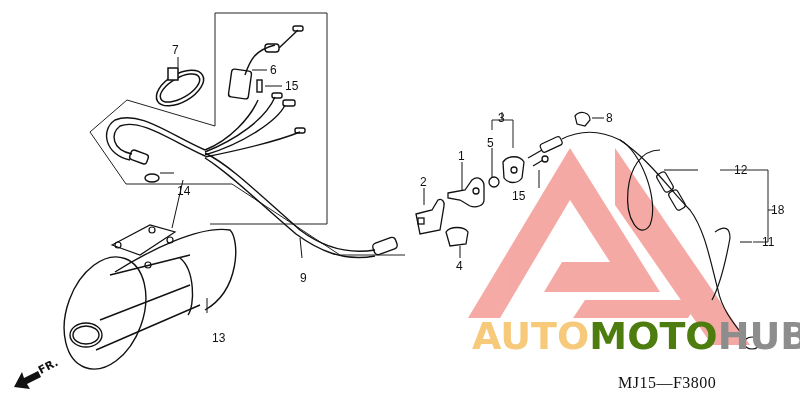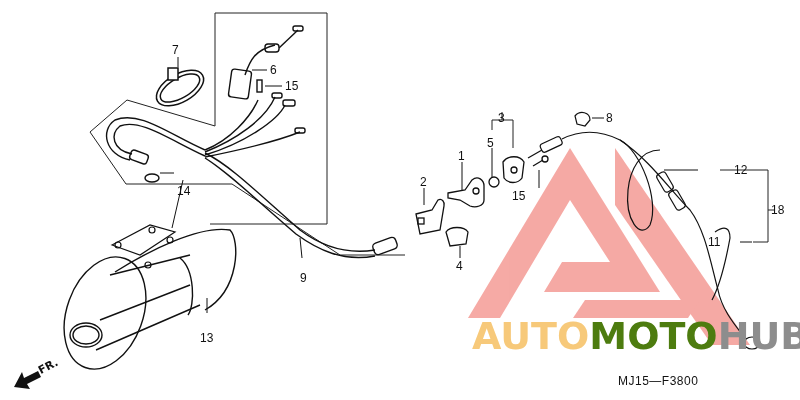--- a/index.html
+++ b/index.html
@@ -1,19 +1,19 @@
 <!DOCTYPE html>
 <html><head>
 <meta charset="utf-8">
 <style>
   html,body{margin:0;padding:0;background:#ffffff;}
   body{width:800px;height:400px;position:relative;overflow:hidden;font-family:"Liberation Sans",sans-serif;}
   #canvas{position:absolute;left:0;top:0;width:800px;height:400px;}
   .lbl{position:absolute;font-family:"Liberation Sans",sans-serif;font-size:12px;color:#111;line-height:12px;}
-  .code{position:absolute;font-family:Liberation Sans, sans-serif;font-size:12px;color:#111;letter-spacing:0.5px;}
+  .code{position:absolute;font-family:Liberation Serif, serif;font-size:16px;color:#111;letter-spacing:0.5px;}
   .wm-text{position:absolute;left:472px;top:316px;font-family:"DejaVu Sans",sans-serif;font-weight:bold;font-size:38px;letter-spacing:0px;line-height:40px;white-space:nowrap;}
   .wm-a{color:#f7c97a;}
   .wm-b{color:#4d7c0f;}
   .wm-c{color:#8d8d8d;}
   .fr{position:absolute;left:38px;top:360px;font-family:"DejaVu Sans",sans-serif;font-weight:bold;font-size:11px;transform:rotate(-28deg);color:#111;}
 </style>
 </head>
 <body>
 
 <svg id="canvas" viewBox="0 0 800 400" width="800" height="400">
@@ -140,29 +140,29 @@
   <g>
     <polygon points="14,387 22,372 24,378 38,371 41,377 27,384 30,389" fill="#111"></polygon>
   </g>
 </svg>
 
 <div class="lbl" style="left:172px;top:44px;">7</div>
 <div class="lbl" style="left:270px;top:64px;">6</div>
 <div class="lbl" style="left:285px;top:80px;">15</div>
 <div class="lbl" style="left:177px;top:185px;">14</div>
 <div class="lbl" style="left:300px;top:272px;">9</div>
-<div class="lbl" style="left:200px;top:332px;">13</div>
+<div class="lbl" style="left:212px;top:332px;">13</div>
 <div class="lbl" style="left:498px;top:112px;">3</div>
 <div class="lbl" style="left:487px;top:137px;">5</div>
 <div class="lbl" style="left:458px;top:150px;">1</div>
 <div class="lbl" style="left:420px;top:176px;">2</div>
 <div class="lbl" style="left:512px;top:190px;">15</div>
 <div class="lbl" style="left:456px;top:260px;">4</div>
 <div class="lbl" style="left:606px;top:112px;">8</div>
 <div class="lbl" style="left:734px;top:164px;">12</div>
 <div class="lbl" style="left:771px;top:204px;">18</div>
-<div class="lbl" style="left:708px;top:236px;">11</div>
+<div class="lbl" style="left:762px;top:236px;">11</div>
 
 <div class="fr">FR.</div>
 
 <div class="wm-text"><span class="wm-a">AUTO</span><span class="wm-b">MOTO</span><span class="wm-c">HUB</span></div>
 
 <div class="code" style="left:618px;top:374px;">MJ15—F3800</div>
 
 </body></html>

